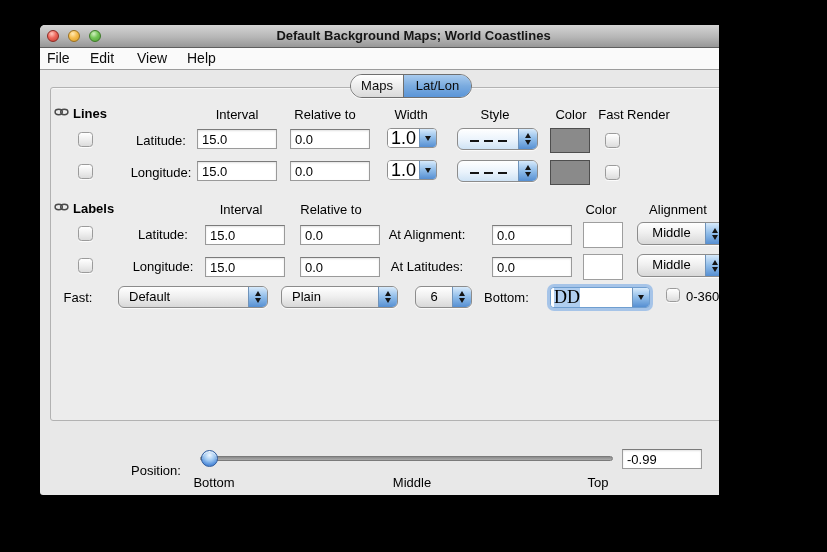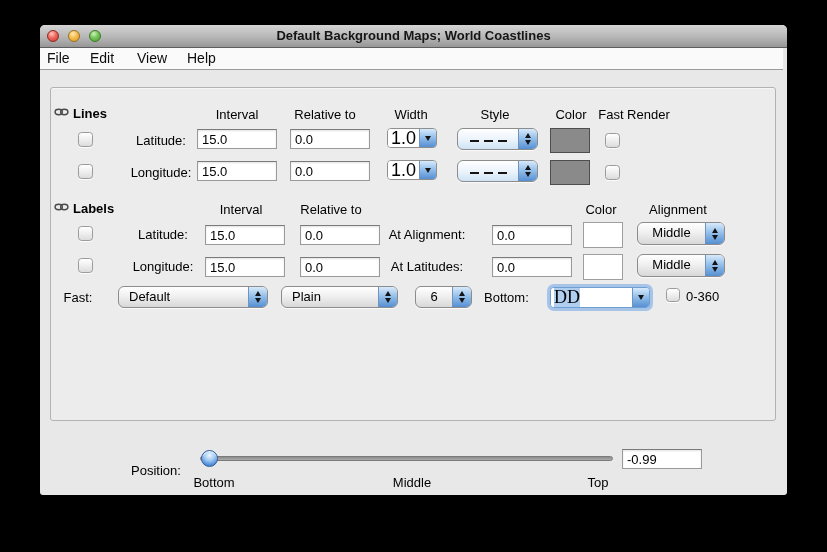--- a/index.html
+++ b/index.html
@@ -1,17 +1,17 @@
 <!DOCTYPE html>
 <html><head>
 <meta charset="utf-8">
 <style>
   html,body { margin:0; padding:0; }
   body { width:827px; height:552px; background:#000; font-family:"Liberation Sans",sans-serif; }
-  .stage { position:relative; width:827px; height:552px; background:#000; overflow:hidden; }
+  .stage { position:relative; width:719px; height:552px; background:#000; overflow:hidden; }
 
   .window { position:absolute; left:40px; top:25px; width:747px; height:470px;
             background:#e8e8e8; border-radius:5px 5px 3px 3px; overflow:hidden;
             box-shadow:0 12px 30px rgba(0,0,0,.65); }
 
   .titlebar { position:absolute; left:0; top:0; right:0; height:22px;
               background:linear-gradient(#d4d4d4,#b6b6b6 55%,#979797);
               border-bottom:1px solid #5e5e5e; }
   .title { position:absolute; left:0; right:0; top:0; height:22px; line-height:22px;
            text-align:center; font-size:13px; font-weight:bold; color:#151515; }
@@ -104,20 +104,24 @@
       <div class="title">Default Background Maps; World Coastlines</div>
     </div>
 
     <div class="menubar">
       <span class="menuitem" style="left:7px">File</span>
       <span class="menuitem" style="left:50px">Edit</span>
       <span class="menuitem" style="left:97px">View</span>
       <span class="menuitem" style="left:147px">Help</span>
     </div>
 
+    <div class="tabs">
+      <div class="tab maps">Maps</div>
+      <div class="tab latlon">Lat/Lon</div>
+    </div>
 
     <div class="panel"></div>
 
     <svg class="linkicon" style="left:14px;top:82px" viewBox="0 0 15 10">
       <ellipse cx="4.7" cy="5" rx="3.6" ry="2.7" fill="none" stroke="#4a4a4a" stroke-width="1.5"></ellipse>
       <ellipse cx="10.3" cy="5" rx="3.6" ry="2.7" fill="none" stroke="#4a4a4a" stroke-width="1.5"></ellipse>
     </svg>
     <span class="lbl b" style="left:33px;top:81px">Lines</span>
     <span class="lbl c" style="left:197px;top:82px">Interval</span>
     <span class="lbl c" style="left:285px;top:82px">Relative to</span>

